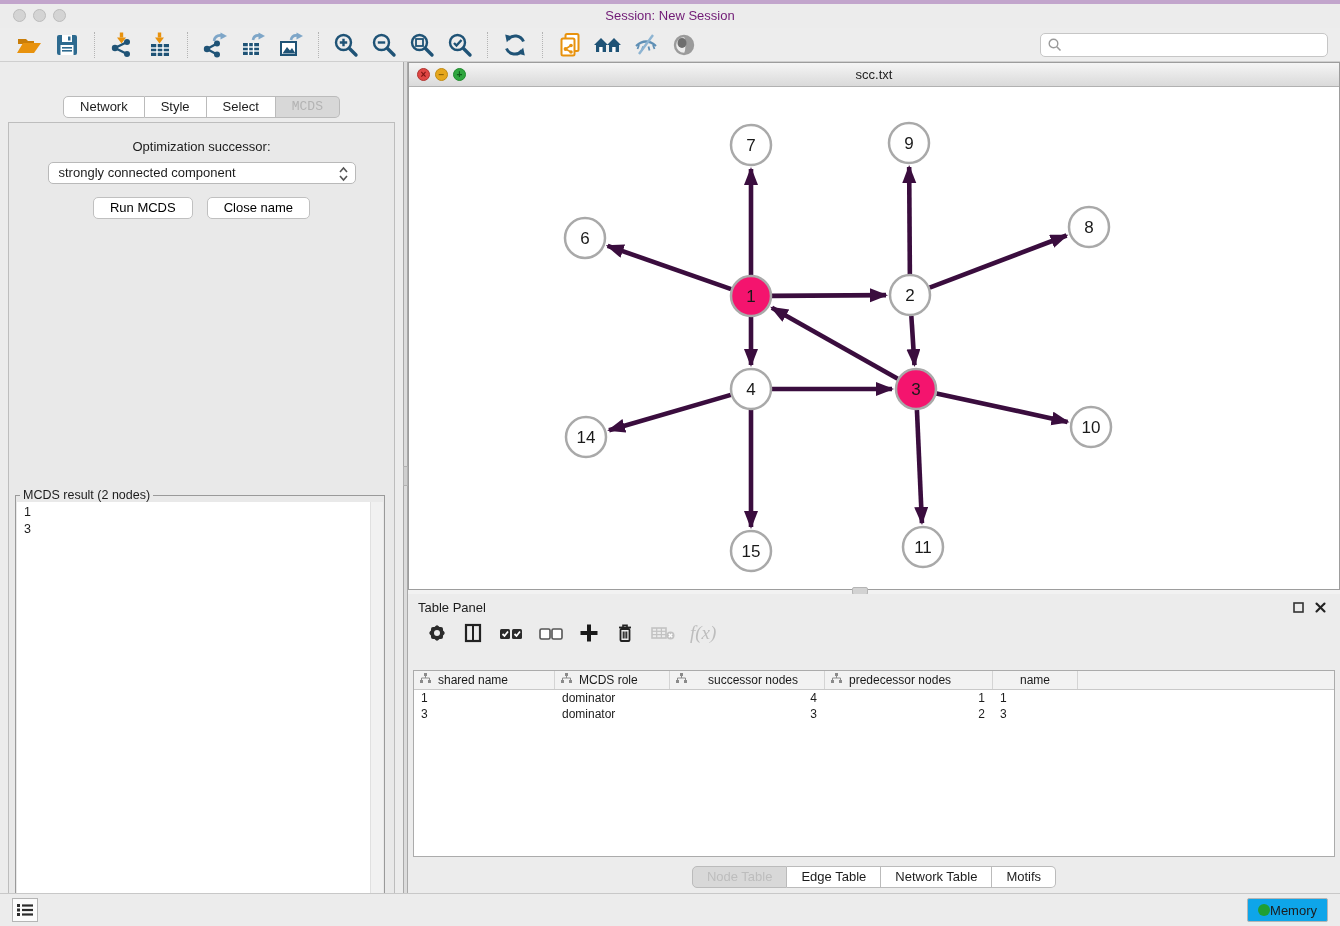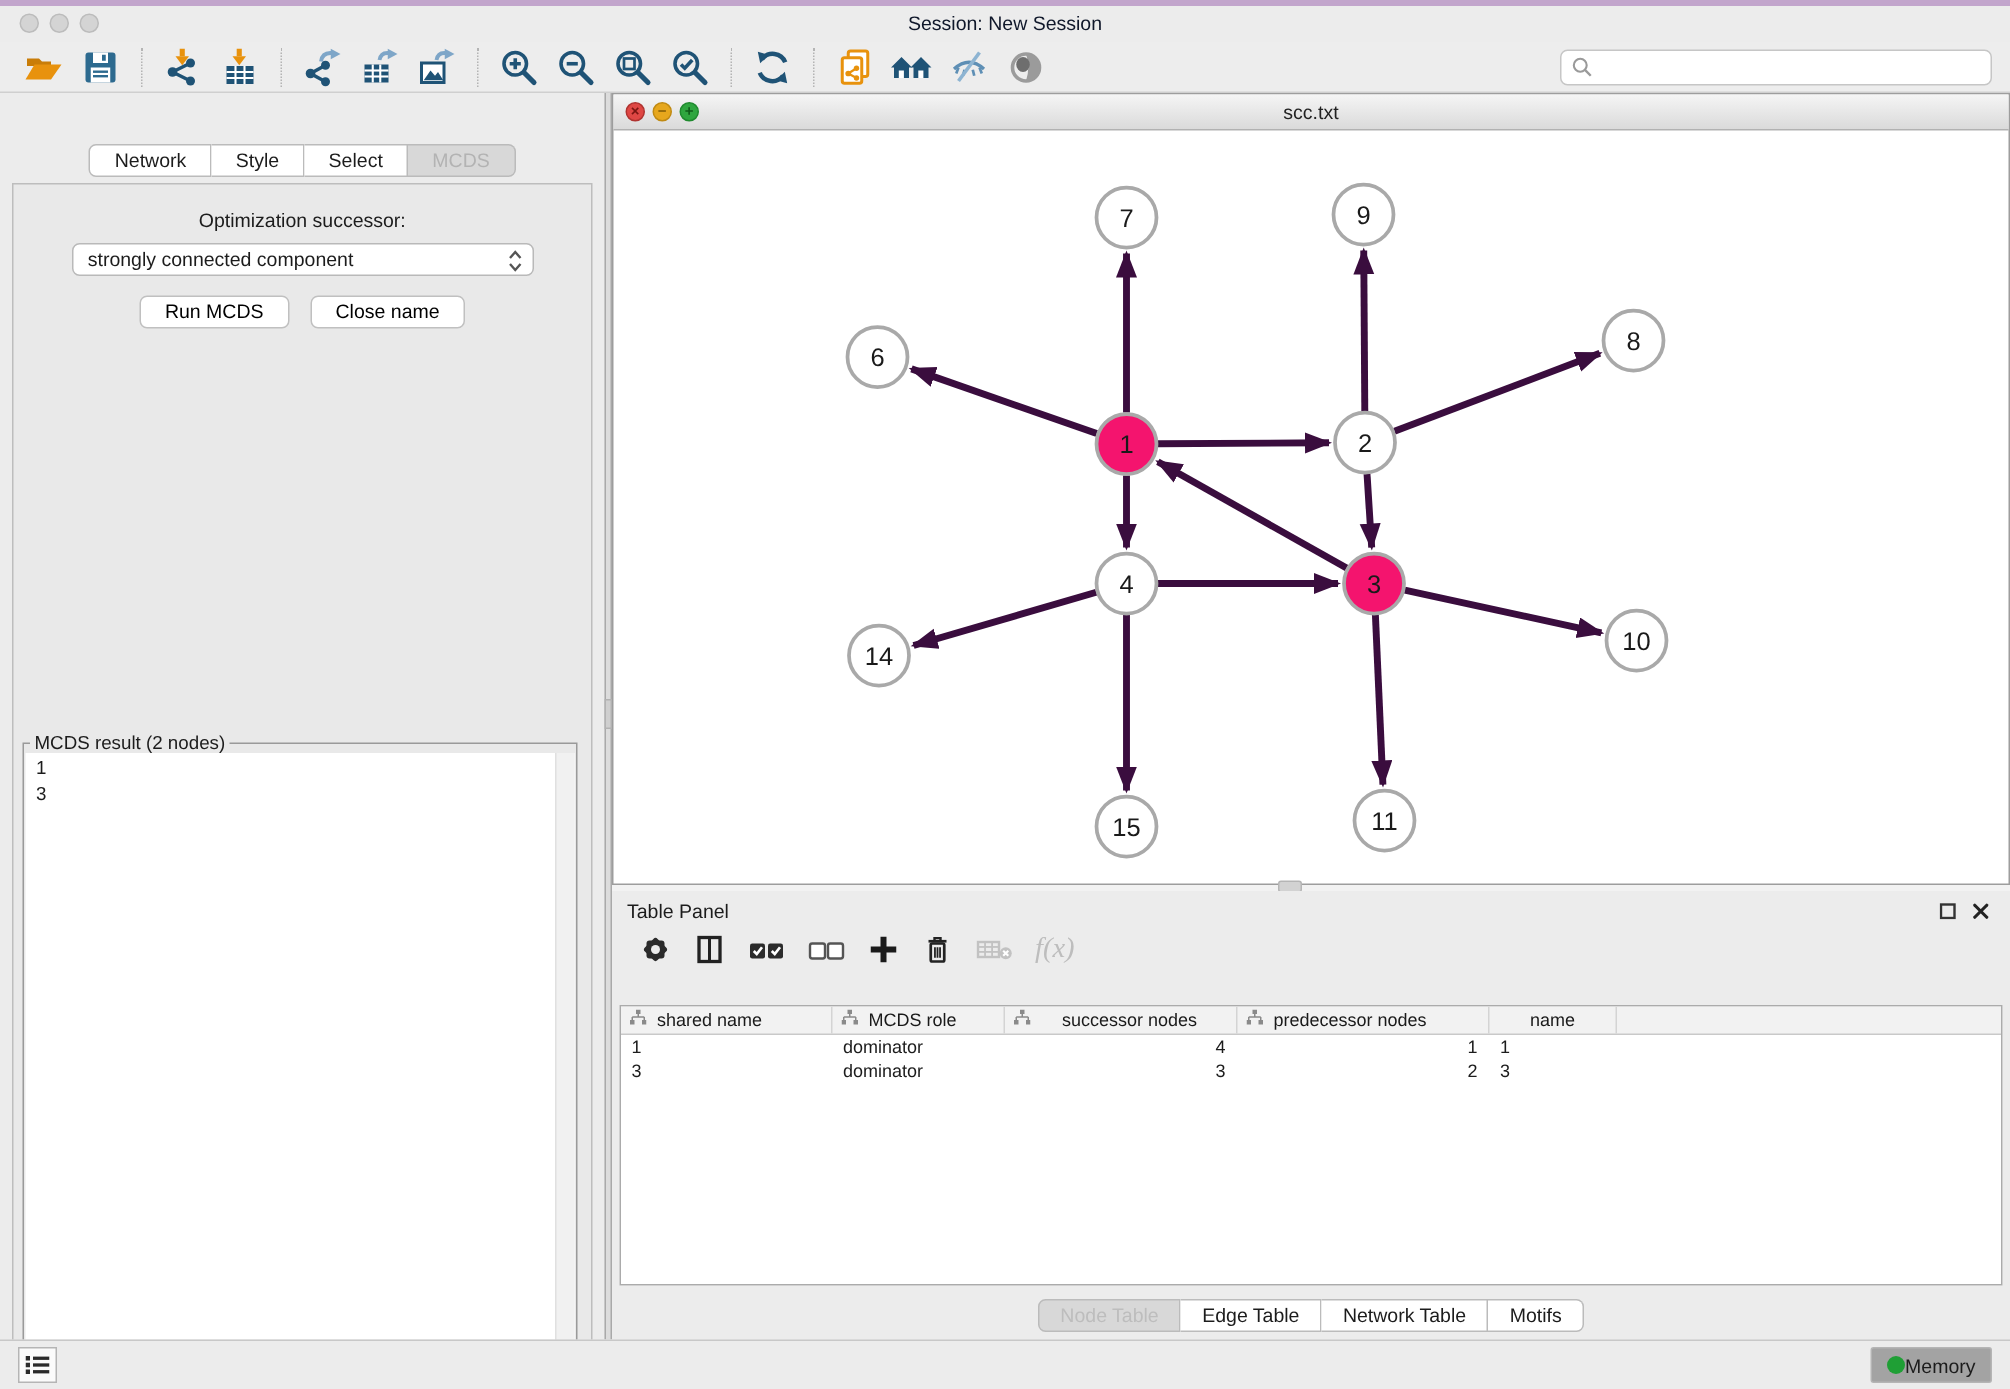--- a/index.html
+++ b/index.html
@@ -7,39 +7,39 @@
   body {
     font-family: "Liberation Sans", sans-serif;
     background:#ececec; position:relative; overflow:hidden;
     color:#1c1c1c;
   }
   
   #accent-strip { position:absolute; left:0; top:0; width:1340px; height:4px; background:#c2a5cc; }
   #titlebar { position:absolute; left:0; top:4px; width:1340px; height:24px; background:#ececec; }
   .traffic { position:absolute; top:5px; width:13px; height:13px; border-radius:50%; }
   .t-inactive { background:#d4d4d4; border:1px solid #bcbcbc; }
-  #win-title { position:absolute; left:0; right:0; top:4px; text-align:center; font-size:13px; color:#0f172a; }
+  #win-title { position:absolute; left:0; right:0; top:4px; text-align:center; font-size:13px; color:#701a75; }
   
   #toolbar { position:absolute; left:0; top:28px; width:1340px; height:34px; background:#ededed;
     border-bottom:1px solid #cfcfcf; display:flex; align-items:center; padding-left:10px; }
   .tb-icon { width:30px; height:28px; display:flex; align-items:center; justify-content:center; margin:0 4px; }
   .tb-sep { width:1px; height:26px; border-left:1px dotted #b4b4b4; margin:0 8px; }
   #search-box { position:absolute; right:12px; top:5px; width:288px; height:24px; background:#fff;
     border:1px solid #c6c6c6; border-radius:5px; display:flex; align-items:center; padding-left:6px; }
   #search-box input { border:none; outline:none; flex:1; height:20px; font-size:13px; background:transparent; }
   
   #control-panel { position:absolute; left:0; top:62px; width:403px; height:831px; background:#ececec; }
   .panel-header { height:26px; display:flex; align-items:center; font-size:13px; padding:0 12px; }
   .panel-header .ph-title { flex:1; }
   .ph-btn { width:16px; height:16px; display:flex; align-items:center; justify-content:center; margin-left:6px; }
   #cp-tabs { position:absolute; left:0; top:34px; width:100%; display:flex; justify-content:center; }
   .cp-tab { height:22px; line-height:20px; padding:0 16px; background:#fff; border:1px solid #bbb;
     border-left:none; font-size:13px; }
   .cp-tab:first-child { border-left:1px solid #bbb; border-radius:5px 0 0 5px; }
-  .cp-tab:last-child { border-radius:0 5px 5px 0; }
+  .cp-tab:last-child { border-radius:0 5px 5px 0;font-family:Liberation Mono, monospace; }
   .cp-tab.active { background:#d8d8d8; color:#b3b3b3; }
   #cp-body { position:absolute; left:8px; top:60px; width:387px; height:816px; border:1px solid #bdbdbd;
     background:#e9e9e9; }
   #opt-label { margin-top:16px; text-align:center; font-size:13px; }
   #opt-select { position:relative; margin:8px auto 0 auto; width:308px; height:22px; background:#fff;
     border:1px solid #b9b9b9; border-radius:5px; font-size:13px; line-height:20px; padding-left:10px; }
   #opt-stepper { position:absolute; right:6px; top:2px; }
   #cp-buttons { display:flex; justify-content:center; gap:14px; margin-top:13px; }
   .cp-btn { height:22px; background:#fff; border:1px solid #c0c0c0; border-radius:5px; font-size:13px;
     padding:0 16px; line-height:20px; font-family:"Liberation Sans",sans-serif; }
@@ -87,21 +87,21 @@
   .tp-tab { height:22px; line-height:20px; padding:0 14px; background:#fff; border:1px solid #bbb;
     border-left:none; font-size:13px; }
   .tp-tab:first-child { border-left:1px solid #bbb; border-radius:5px 0 0 5px; }
   .tp-tab:last-child { border-radius:0 5px 5px 0; }
   .tp-tab.active { background:#d8d8d8; color:#bdbdbd; }
   
   #status-bar { position:absolute; left:0; top:893px; width:1340px; height:33px; background:#ececec;
     border-top:1px solid #c8c8c8; }
   #list-btn { position:absolute; left:12px; top:4px; width:26px; height:24px; background:#fbfbfb;
     border:1px solid #b5b5b5; display:flex; align-items:center; justify-content:center; }
-  #memory-btn { position:absolute; right:12px; top:4px; height:24px; background:#a3a3a3;
+  #memory-btn { position:absolute; right:12px; top:4px; height:24px; background:#0ea5e9;
     border:1px solid #b5b5b5; border-radius:2px; display:flex; align-items:center; gap:0;
     padding:0 10px; font-size:13px; }
   #memory-dot { width:12px; height:12px; border-radius:50%; }
 </style>
 </head>
 <body>
 
 <div id="accent-strip"></div>
 <div id="titlebar">
   <div class="traffic t-inactive" style="left:13px"></div>

